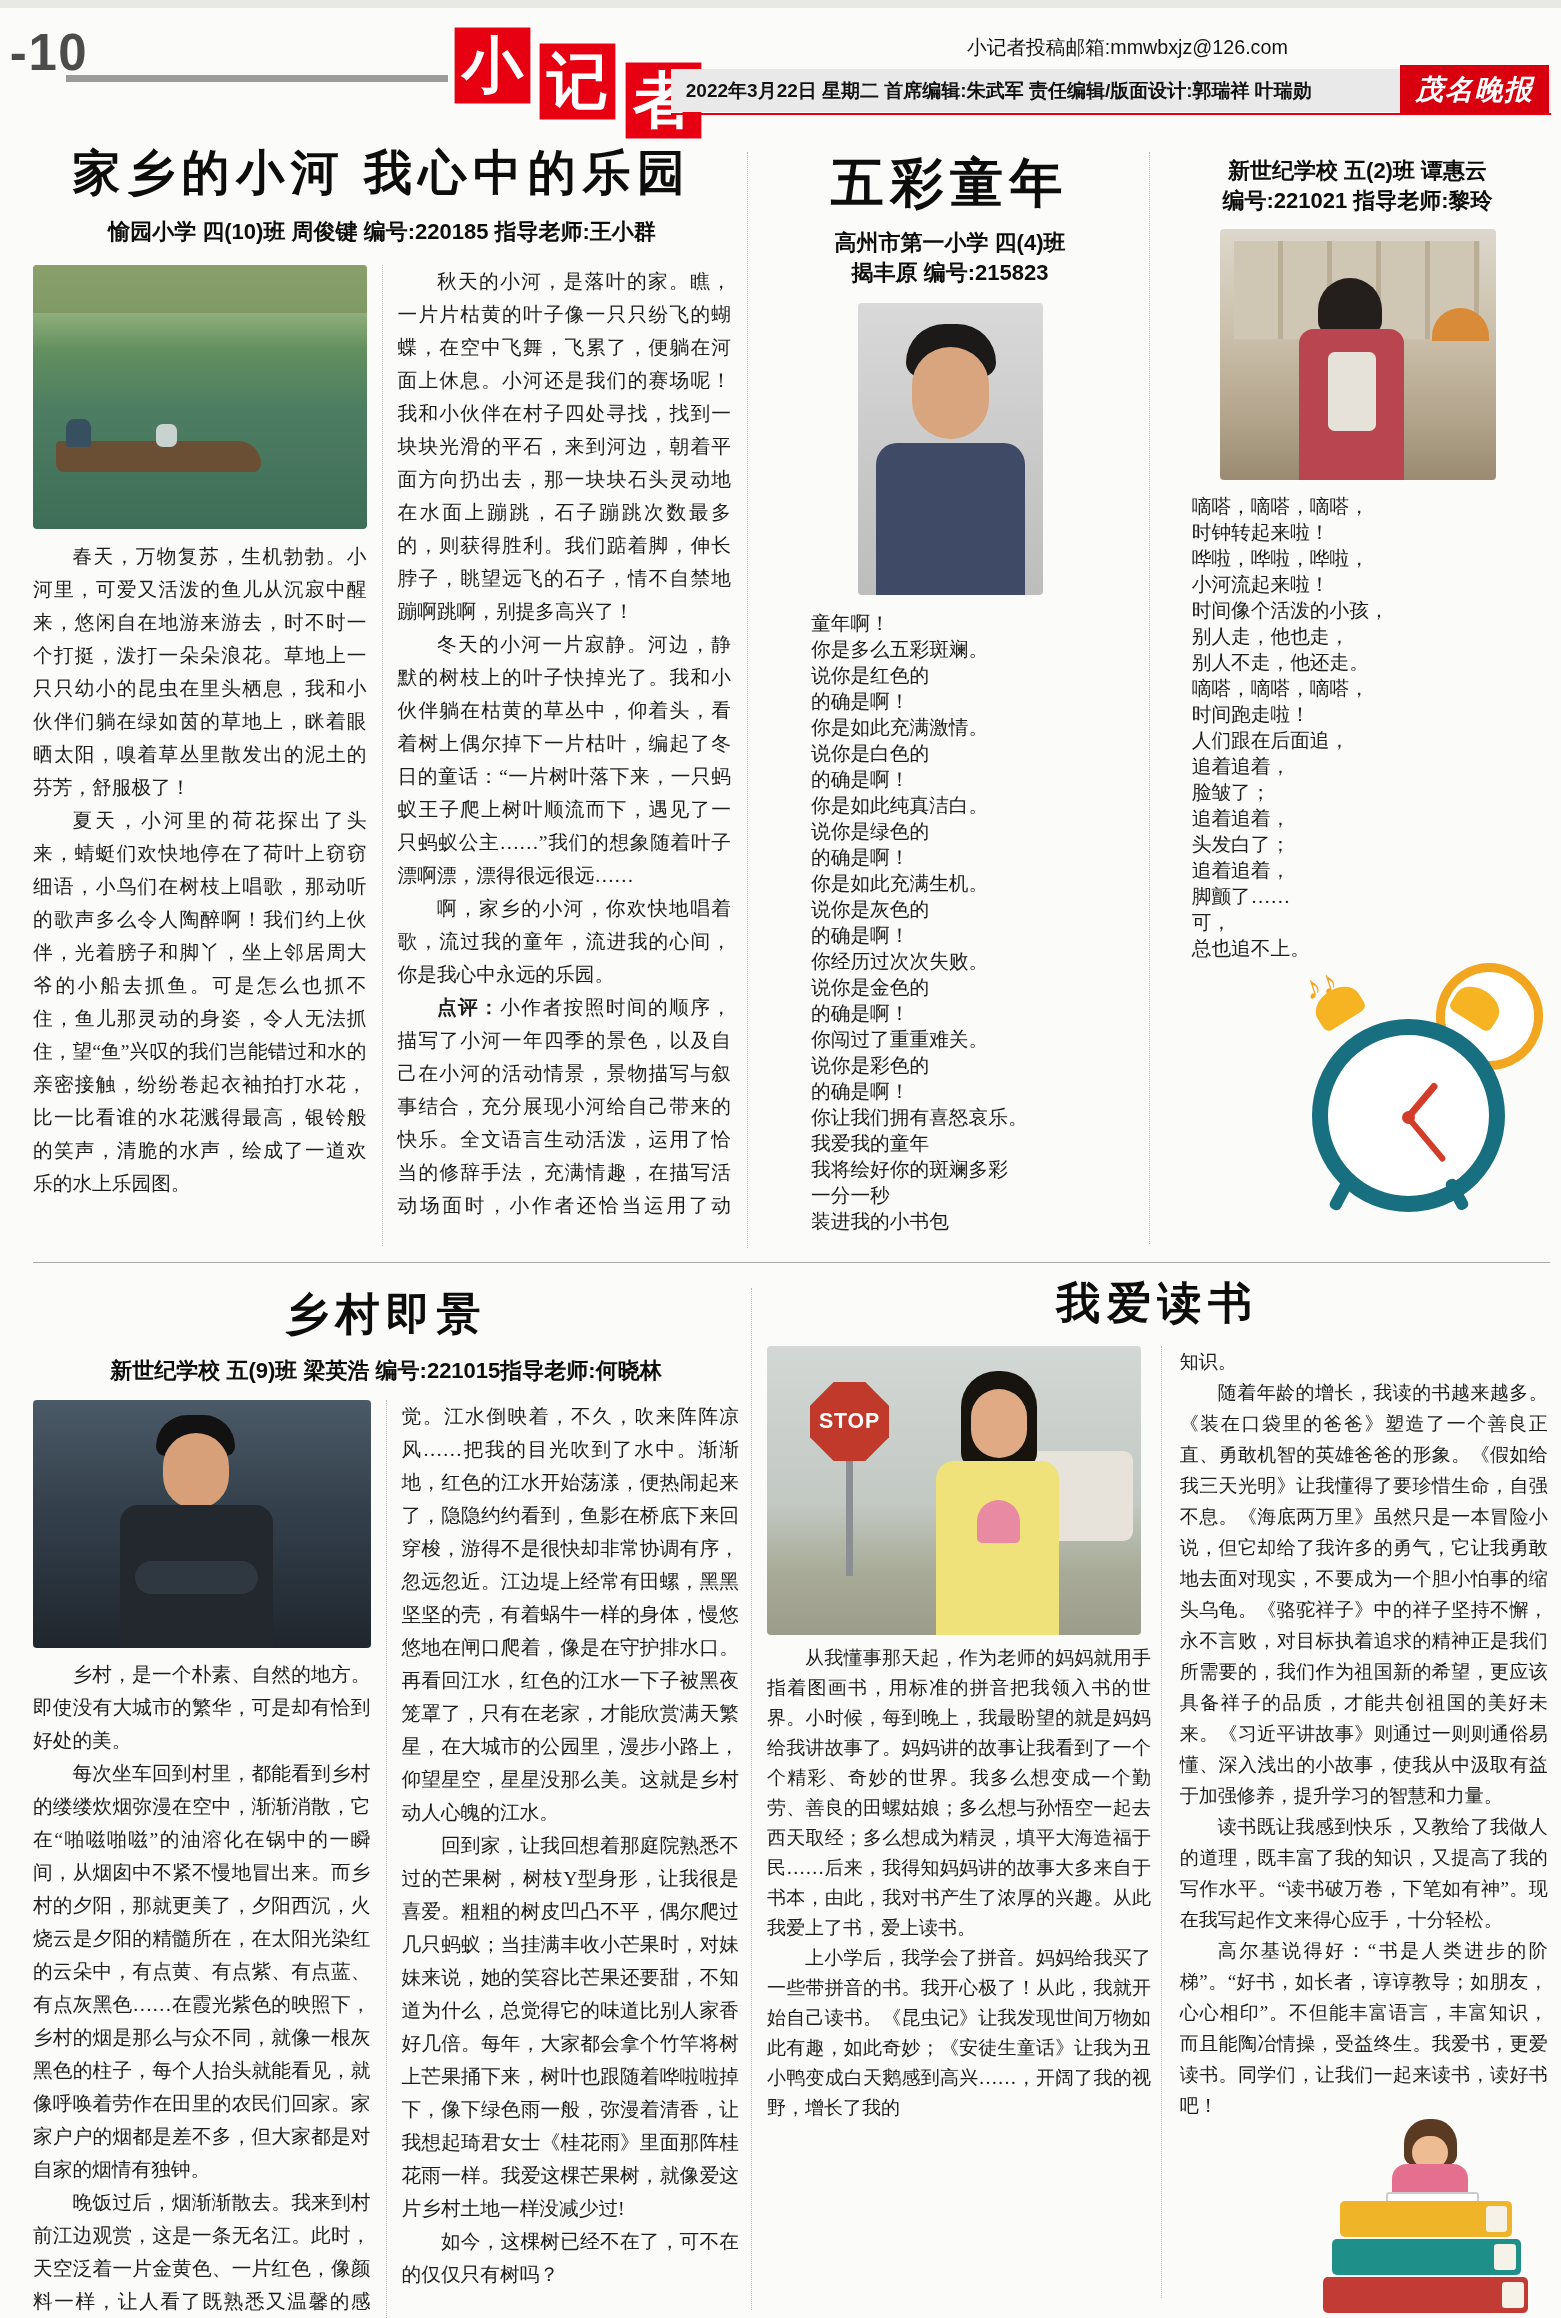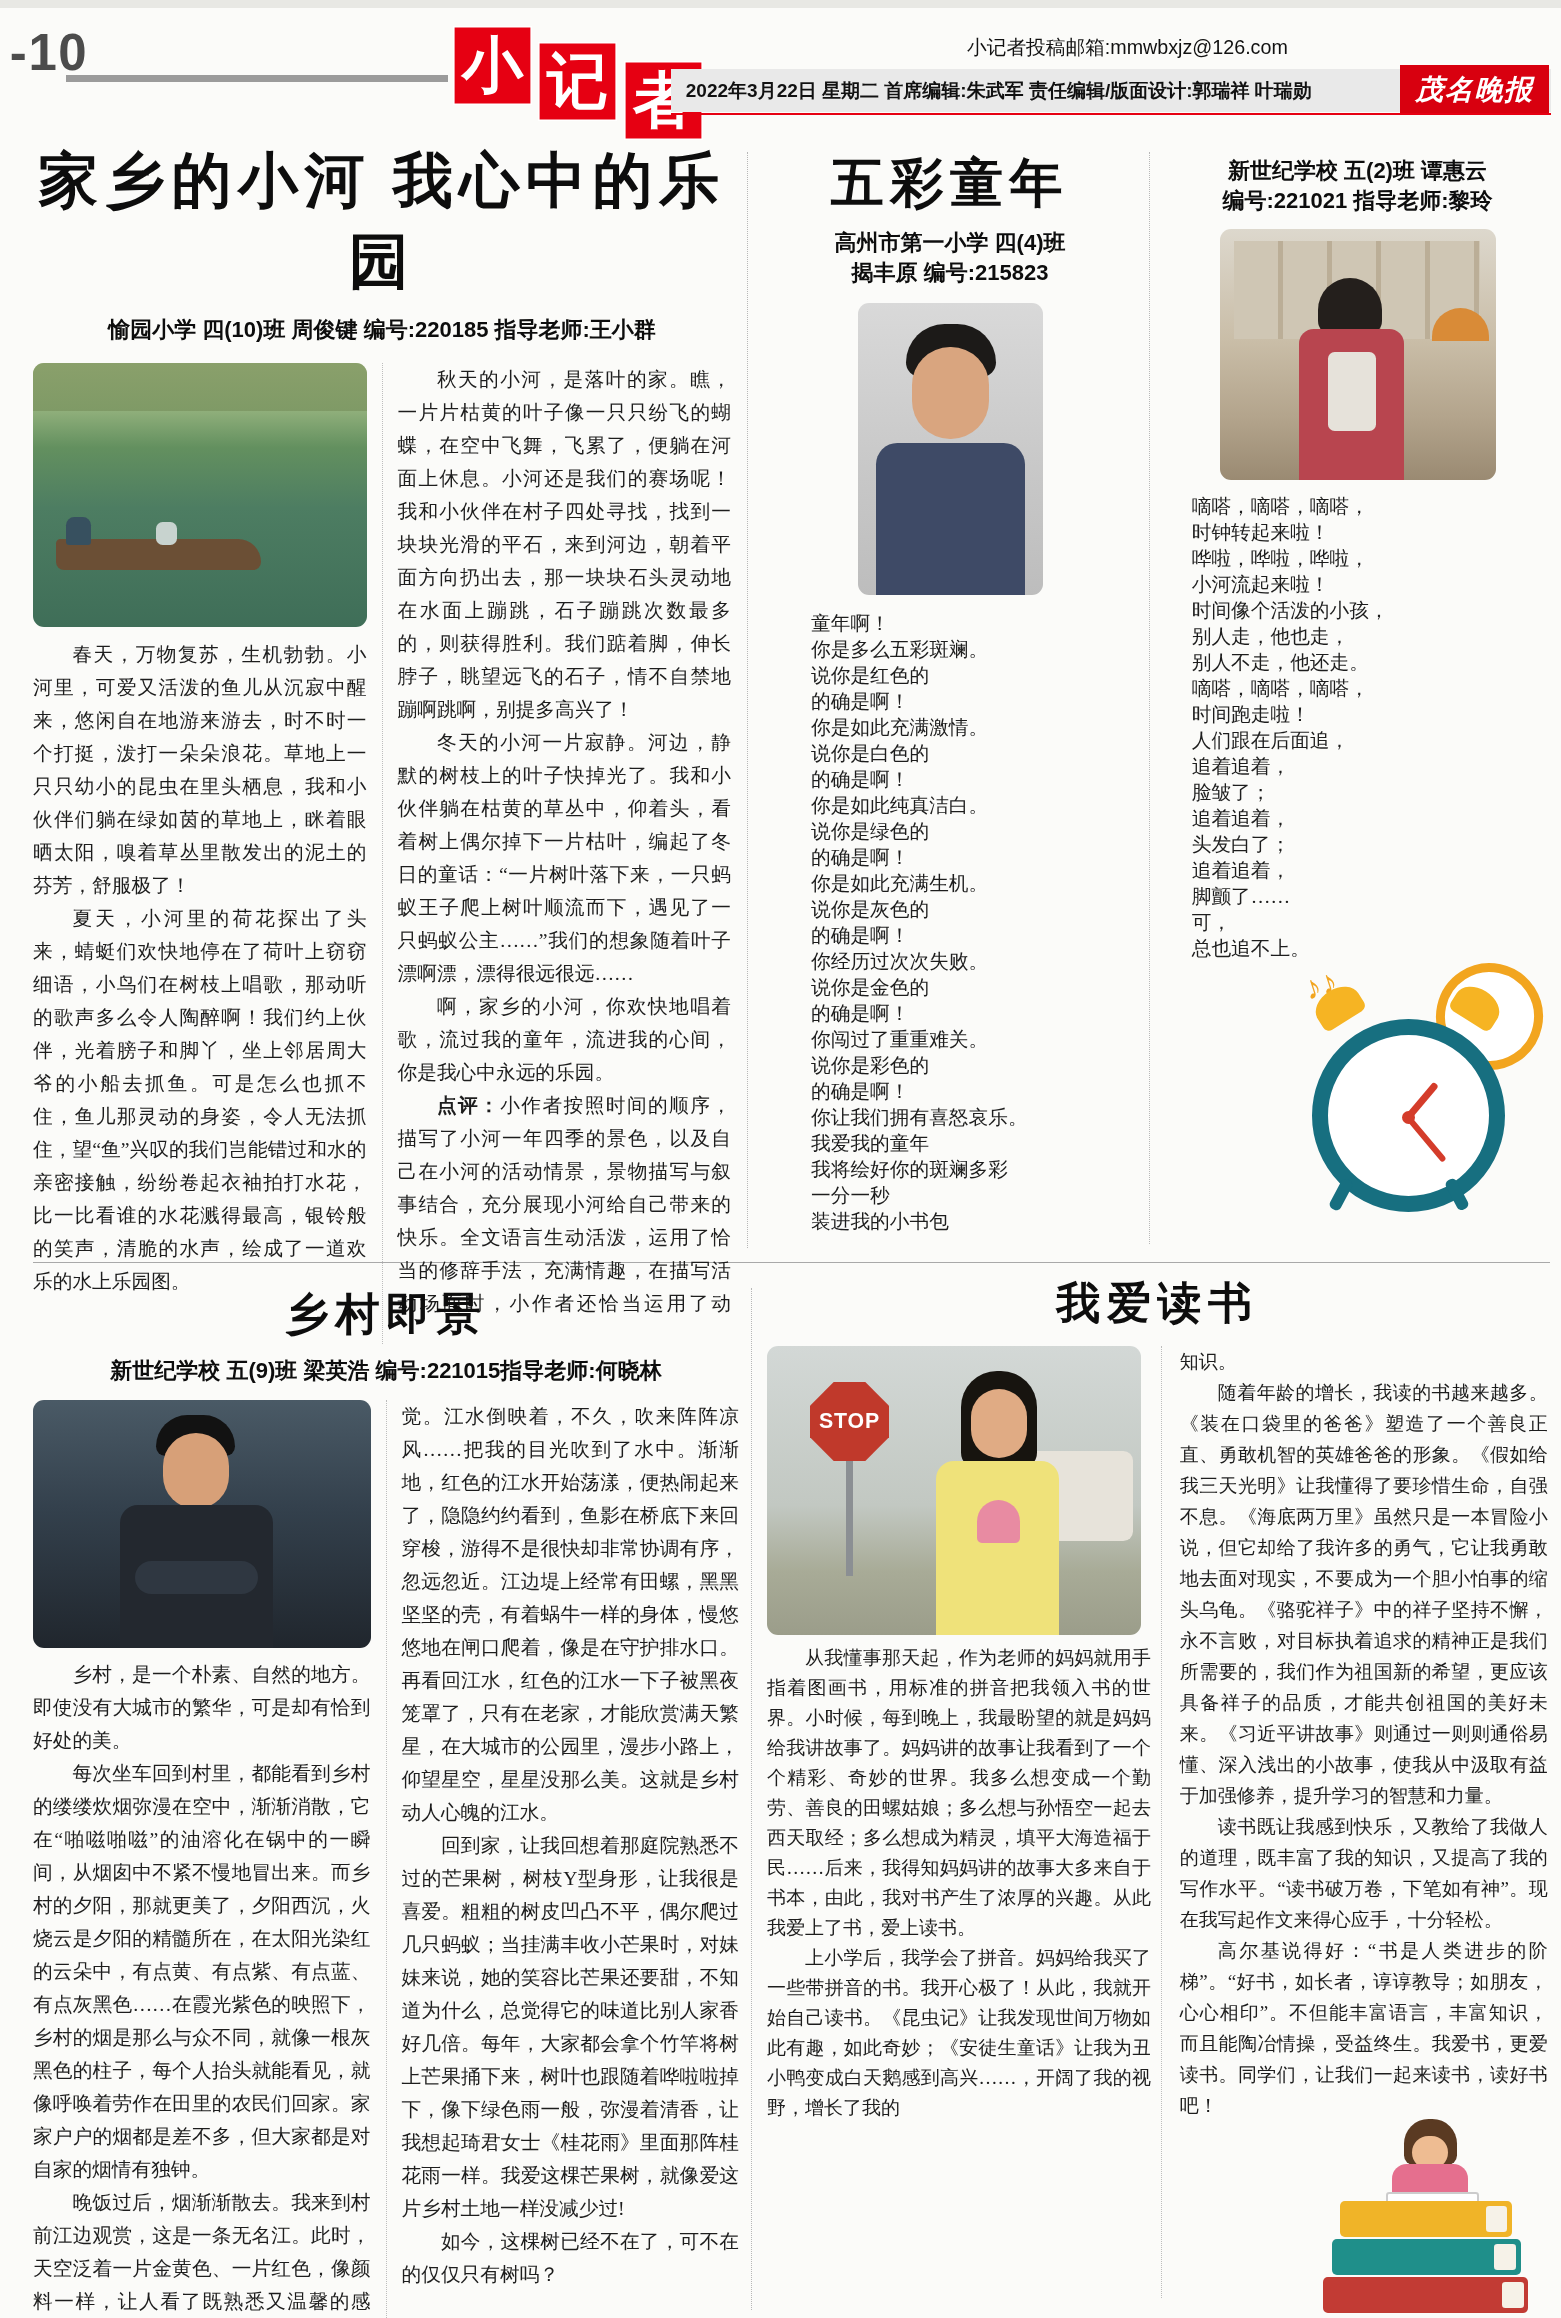--- a/index.html
+++ b/index.html
@@ -22,21 +22,21 @@
   .hsep{position:absolute;height:0;border-top:0.8px solid #a9a9a9;}
   
   .article{position:absolute;}
   .a-title{text-align:center;font-weight:bold;letter-spacing:6.6px;color:#0d0d0d;font-family:"Liberation Serif",serif;}
   .a-byline{text-align:center;font:bold 22px "Liberation Sans",sans-serif;color:#0d0d0d;margin-top:11.5px;}
   .para{text-indent:2em;text-align:justify;}
   .body2col{column-count:2;column-gap:31px;column-rule:0.8px dotted #bdbdbd;font-size:19.7px;line-height:33px;overflow:hidden;}
   .poem{font-size:19.7px;line-height:26px;}
   .poem div{white-space:nowrap;}
   
-  .photo{position:relative;overflow:hidden;border-radius:11px;}
+  .photo{position:relative;overflow:hidden;border-radius:4px;}
   .ph-river{width:100%;height:264px;margin-bottom:11.5px;
      background:linear-gradient(180deg,#c6cfae 0%,#9db883 14%,#63905f 32%,#4d7d62 55%,#3f6e58 100%);}
   .ph-river .bank{position:absolute;left:0;top:0;width:100%;height:48px;background:linear-gradient(180deg,#8aa06b,#7f9a66);}
   .ph-river .boat{position:absolute;left:23px;bottom:57px;width:205px;height:31px;background:#6b4f35;border-radius:6.6px 33px 11.5px 11.5px;}
   .ph-river .rower{position:absolute;left:33px;bottom:82px;width:24.6px;height:28px;background:#37505f;border-radius:8.2px 8.2px 3.3px 3.3px;}
   .ph-river .kid{position:absolute;left:123px;bottom:82px;width:21.3px;height:23px;background:#c8d3cf;border-radius:6.6px;}
   .ph-boy{width:185px;height:292px;margin:14.8px auto;background:linear-gradient(180deg,#d9d9d9,#c7c7c7 60%,#bdbdbd);}
   .ph-boy .hair{position:absolute;left:48px;top:21.3px;width:90px;height:53px;background:#1c1a18;border-radius:44px 44px 16.4px 16.4px;}
   .ph-boy .face{position:absolute;left:54px;top:44px;width:77px;height:92px;background:#d9a57f;border-radius:38px;}
   .ph-boy .shirt{position:absolute;left:18px;top:140px;width:149px;height:153px;background:#3e4a66;border-radius:21.3px 21.3px 0 0;}
@@ -81,21 +81,21 @@
   .bk1{bottom:0;width:205px;background:#c23b34;}
   .bk2{bottom:38px;width:189px;left:24.6px;background:#1f8f8a;}
   .bk3{bottom:76px;width:172px;left:33px;background:#f0b428;}
   .bk .edge{position:absolute;right:4.9px;top:4.9px;bottom:4.9px;width:21.3px;background:#f6f2e8;border-radius:3.3px;}
   .rd-hair{position:absolute;left:97px;top:3.3px;width:53px;height:46px;background:#5a3a22;border-radius:24.6px 24.6px 9.8px 9.8px;}
   .rd-face{position:absolute;left:105px;top:19.7px;width:36px;height:33px;background:#eebc92;border-radius:16.4px;}
   .rd-body{position:absolute;left:85px;top:48px;width:76px;height:46px;background:#e56f8e;border-radius:14.8px 14.8px 4.9px 4.9px;}
   .rd-book{position:absolute;left:79px;top:76px;width:89px;height:21.3px;background:#fff;border:2.5px solid #ccc;border-radius:3.3px 3.3px 9.8px 9.8px;}
   
   #a1{left:33px;top:133px;width:698px;}
-  #a1 .a-title{font-size:60px;}
+  #a1 .a-title{font-size:48px;}
   #a1 .body{margin-top:18px;height:981px;}
   #a2{left:768px;top:140px;width:364px;}
   #a2 .a-title{font-size:53px;}
   #a2 .a-byline{line-height:30px;margin-top:8.2px;}
   #a2 .poem{padding-left:43px;margin-top:4.9px;}
   #a3{left:1172px;top:140px;width:371px;}
   #a3 .a-title{font-size:43px;}
   #a3 .a-byline{line-height:30px;margin-top:8.2px;}
   #a3 .poem{padding-left:19.7px;margin-top:8.2px;}
   #a4{left:33px;top:1277px;width:706px;}

